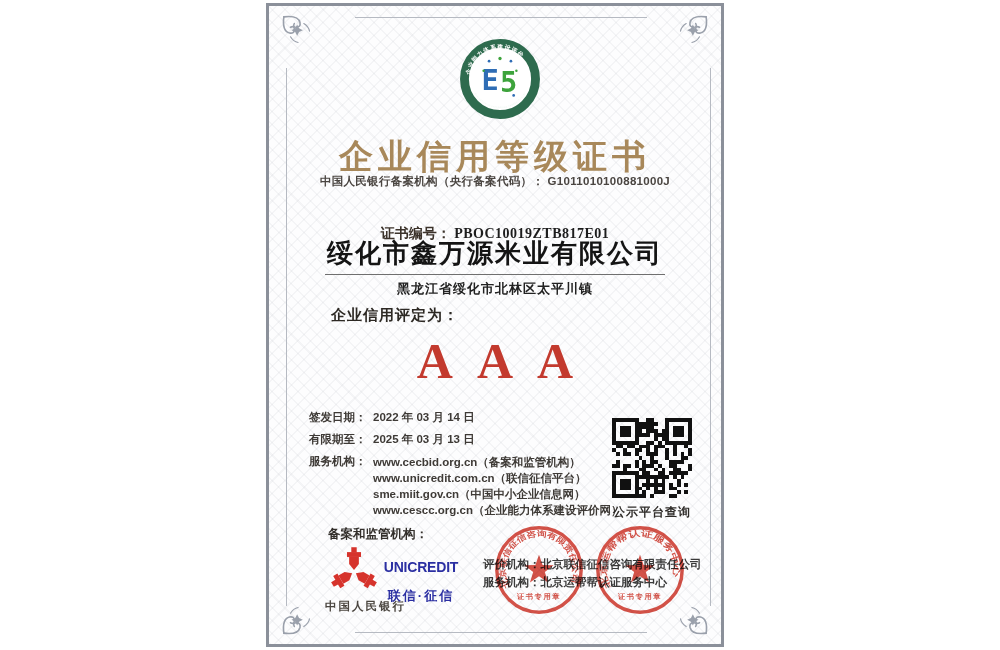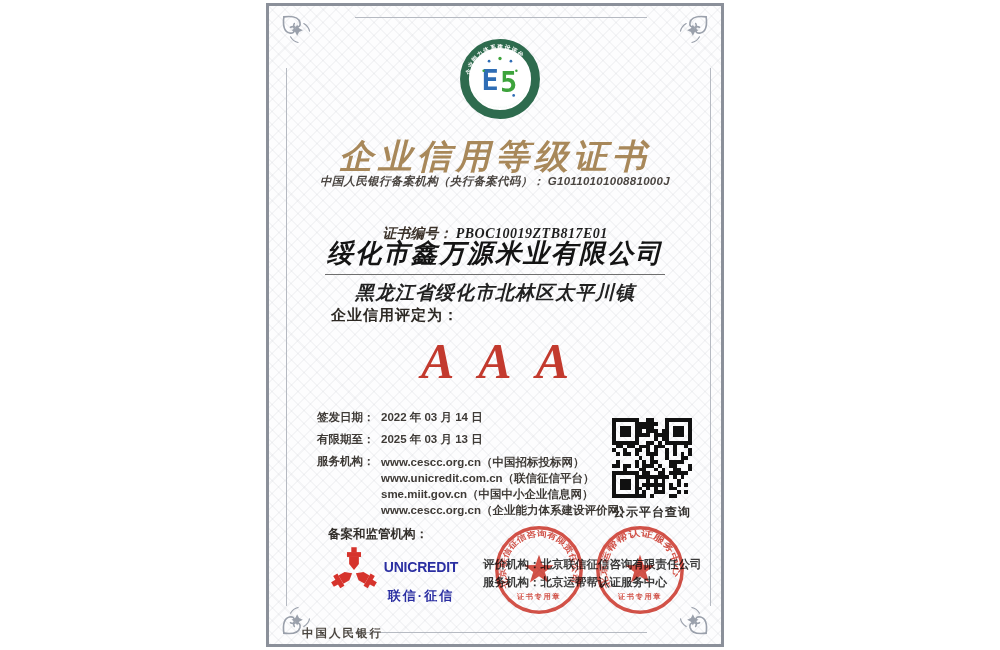--- a/index.html
+++ b/index.html
@@ -8,55 +8,55 @@
   .stage { position:relative; width:1000px; height:650px; background:#fff; }
 
   .cert {
     position:absolute; left:266px; top:3px; width:458px; height:644px;
     border:3px solid #8b909a; background-color:#fdfdfe;
     background-image:
       repeating-linear-gradient(45deg,  rgba(190,193,200,.14) 0 1.5px, transparent 1.5px 9px),
       repeating-linear-gradient(-45deg, rgba(190,193,200,.14) 0 1.5px, transparent 1.5px 9px);
   }
   .abs { position:absolute; }
-  .ctr { left:0; width:452px; text-align:center;font-style:italic; }
+  .ctr { left:0; width:452px; text-align:center; }
 
   .frame-line { position:absolute; background:#b6bac2; }
   .corner-orn { position:absolute; width:38px; height:38px; color:#9aa0ab; }
   .corner-orn svg { width:100%; height:100%; }
   .orn-tr { transform:scaleX(-1); } .orn-bl { transform:scaleY(-1); } .orn-br { transform:scale(-1,-1); }
 
   .title { top:128px; font-size:34px; font-weight:bold; letter-spacing:5px;
            color:#a8885a; font-family:"Liberation Sans", sans-serif; }
   .subtitle { top:168px; font-size:11.5px; font-weight:bold; color:#4a4541; letter-spacing:.3px; }
   .certno { top:198px; font-size:14px; font-weight:bold; font-family:"Liberation Serif", serif; color:#3b322a;margin-top:21px; }
   .certno b { color:#1d1d1d; letter-spacing:.5px; }
 
   .company { top:230px; font-size:26px; font-weight:900; letter-spacing:2px;
              color:#141414; font-family:"Liberation Serif", serif; }
   .divider { top:268px; left:56px; width:340px; height:1px; background:#6f6f6f; }
-  .address { top:274px; font-size:19px; font-weight:bold; color:#222; letter-spacing:1px; }
+  .address { top:274px; font-size:13px; font-weight:bold; color:#222; letter-spacing:1px; }
 
   .rating-label { left:62px; top:300px; font-size:15px; font-weight:bold;
                   font-family:"Liberation Serif", serif; color:#2d2924; letter-spacing:1px; }
   .rating { top:326px; font-size:50px; font-weight:900; color:#c33a2e;
             font-family:"Liberation Serif", serif; letter-spacing:24px; padding-left:24px; }
 
-  .info { left:48px; top:404px; font-size:11.5px; font-weight:bold; color:#3e3a36; }
+  .info { left:40px; top:404px; font-size:11.5px; font-weight:bold; color:#3e3a36; }
   .info-row { display:flex; margin-bottom:7px; line-height:15px; }
   .info-label { flex:0 0 64px; }
   .url-lines div { line-height:16px; }
 
   .qr-wrap { left:343px; top:412px; width:80px; height:80px; }
   .qr-caption { left:329px; top:498px; width:108px; text-align:center;
                 font-size:12px; font-weight:bold; color:#2e2b28; letter-spacing:1px; }
 
   .reg-label { left:59px; top:520px; font-size:12.5px; font-weight:bold; color:#332f2b; }
   .pboc { left:57px; top:538px; width:56px; height:54px; }
-  .pboc-name { left:33px; top:620px; width:104px; text-align:left; font-size:11.5px;
+  .pboc-name { left:33px; top:593px; width:104px; text-align:right; font-size:11.5px;
                font-weight:bold; font-family:"Liberation Serif", serif; color:#4a453f; letter-spacing:2px; }
   .unicredit { left:110px; top:553px; width:84px; text-align:center; color:#2b2fa2; }
   .unicredit .en { font-size:14px; font-weight:900; letter-spacing:-.2px; }
   .unicredit .cn { font-size:13px; font-weight:800; letter-spacing:2px; margin-top:12px; }
 
   .agencies { left:214px; top:549px; font-size:11.5px; font-weight:bold; color:#3a3a3a;
               line-height:18px; white-space:nowrap; }
   .seal { position:absolute; width:92px; height:92px; opacity:.88; mix-blend-mode:multiply; }
   .seal-left { left:224px; top:518px; } .seal-right { left:325px; top:518px; }
 </style>
@@ -149,21 +149,21 @@
         <span class="info-label">签发日期：</span>
         <span>2022 年 03 月 14 日</span>
       </div>
       <div class="info-row">
         <span class="info-label">有限期至：</span>
         <span>2025 年 03 月 13 日</span>
       </div>
       <div class="info-row">
         <span class="info-label">服务机构：</span>
         <span class="url-lines">
-          <div>www.cescc.org.cn（中国招标投标网）</div>
+          <div>www.cecbid.org.cn（备案和监管机构）</div>
           <div>www.unicredit.com.cn（联信征信平台）</div>
           <div>sme.miit.gov.cn（中国中小企业信息网）</div>
           <div>www.cescc.org.cn（企业能力体系建设评价网）</div>
         </span>
       </div>
     </div>
 
     <div class="abs qr-wrap">
       <svg id="qr" viewBox="0 0 21 21" width="80" height="80" shape-rendering="crispEdges">
           <path fill="#111" fill-rule="evenodd" d="M9,0h1v1h-1zM10,0h1v1h-1zM7,1h1v1h-1zM8,1h1v1h-1zM9,1h1v1h-1zM10,1h1v1h-1zM11,1h1v1h-1zM7,2h1v1h-1zM8,2h1v1h-1zM9,2h1v1h-1zM10,2h1v1h-1zM7,3h1v1h-1zM9,3h1v1h-1zM10,3h1v1h-1zM11,3h1v1h-1zM13,3h1v1h-1zM7,4h1v1h-1zM8,4h1v1h-1zM9,4h1v1h-1zM11,4h1v1h-1zM12,4h1v1h-1zM13,4h1v1h-1zM11,5h1v1h-1zM13,5h1v1h-1zM9,6h1v1h-1zM10,6h1v1h-1zM12,6h1v1h-1zM1,7h1v1h-1zM2,7h1v1h-1zM4,7h1v1h-1zM5,7h1v1h-1zM7,7h1v1h-1zM8,7h1v1h-1zM9,7h1v1h-1zM11,7h1v1h-1zM12,7h1v1h-1zM13,7h1v1h-1zM16,7h1v1h-1zM19,7h1v1h-1zM0,8h1v1h-1zM3,8h1v1h-1zM6,8h1v1h-1zM7,8h1v1h-1zM9,8h1v1h-1zM11,8h1v1h-1zM14,8h1v1h-1zM16,8h1v1h-1zM20,8h1v1h-1zM1,9h1v1h-1zM3,9h1v1h-1zM4,9h1v1h-1zM6,9h1v1h-1zM9,9h1v1h-1zM10,9h1v1h-1zM11,9h1v1h-1zM14,9h1v1h-1zM16,9h1v1h-1zM18,9h1v1h-1zM20,9h1v1h-1zM7,10h1v1h-1zM10,10h1v1h-1zM14,10h1v1h-1zM18,10h1v1h-1zM19,10h1v1h-1zM1,11h1v1h-1zM6,11h1v1h-1zM8,11h1v1h-1zM10,11h1v1h-1zM11,11h1v1h-1zM15,11h1v1h-1zM16,11h1v1h-1zM17,11h1v1h-1zM18,11h1v1h-1zM0,12h1v1h-1zM1,12h1v1h-1zM3,12h1v1h-1zM4,12h1v1h-1zM6,12h1v1h-1zM8,12h1v1h-1zM9,12h1v1h-1zM10,12h1v1h-1zM12,12h1v1h-1zM15,12h1v1h-1zM16,12h1v1h-1zM20,12h1v1h-1zM3,13h1v1h-1zM7,13h1v1h-1zM8,13h1v1h-1zM11,13h1v1h-1zM13,13h1v1h-1zM16,13h1v1h-1zM17,13h1v1h-1zM20,13h1v1h-1zM8,14h1v1h-1zM9,14h1v1h-1zM12,14h1v1h-1zM13,14h1v1h-1zM15,14h1v1h-1zM16,14h1v1h-1zM17,14h1v1h-1zM18,14h1v1h-1zM19,14h1v1h-1zM7,15h1v1h-1zM8,15h1v1h-1zM9,15h1v1h-1zM10,15h1v1h-1zM11,15h1v1h-1zM12,15h1v1h-1zM13,15h1v1h-1zM14,15h1v1h-1zM16,15h1v1h-1zM18,15h1v1h-1zM9,16h1v1h-1zM11,16h1v1h-1zM13,16h1v1h-1zM17,16h1v1h-1zM8,17h1v1h-1zM9,17h1v1h-1zM10,17h1v1h-1zM11,17h1v1h-1zM12,17h1v1h-1zM13,17h1v1h-1zM15,17h1v1h-1zM17,17h1v1h-1zM19,17h1v1h-1zM7,18h1v1h-1zM9,18h1v1h-1zM11,18h1v1h-1zM13,18h1v1h-1zM15,18h1v1h-1zM16,18h1v1h-1zM8,19h1v1h-1zM11,19h1v1h-1zM12,19h1v1h-1zM13,19h1v1h-1zM17,19h1v1h-1zM19,19h1v1h-1zM7,20h1v1h-1zM8,20h1v1h-1zM10,20h1v1h-1zM15,20h1v1h-1zM16,20h1v1h-1z M0,0h7v7h-7z M1,1v5h5v-5z M2,2h3v3h-3z M14,0h7v7h-7z M15,1v5h5v-5z M16,2h3v3h-3z M0,14h7v7h-7z M1,15v5h5v-5z M2,16h3v3h-3z"></path>

